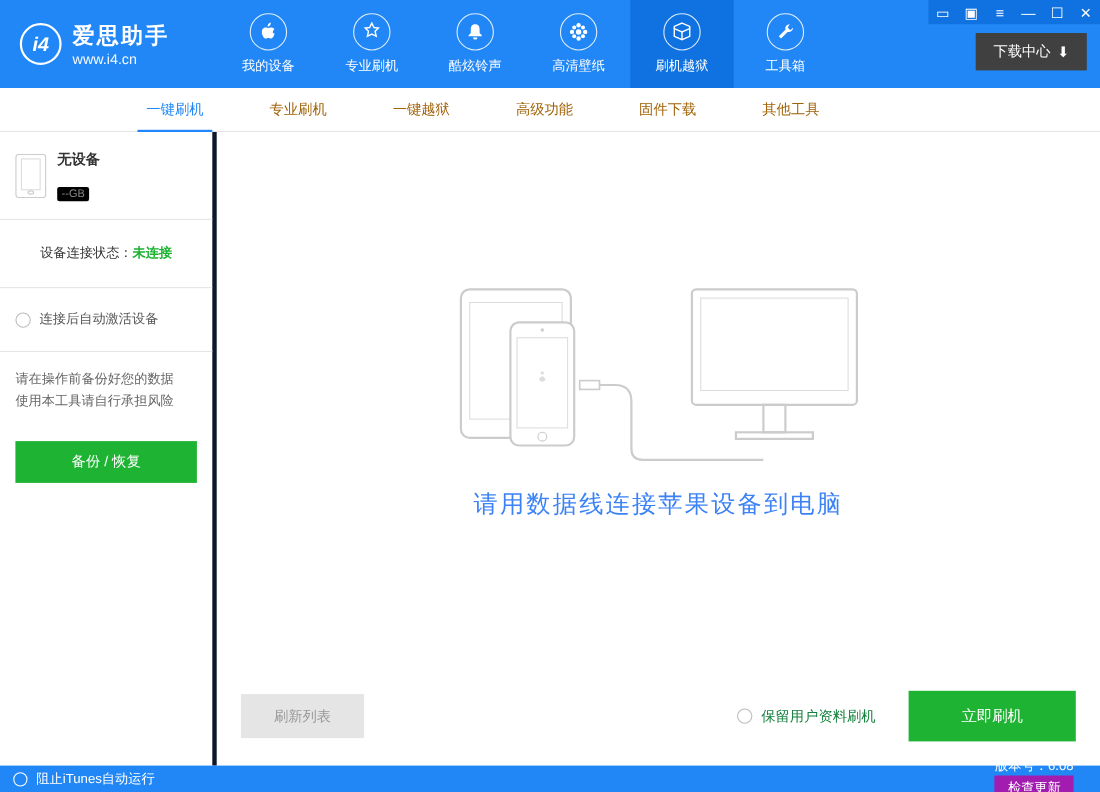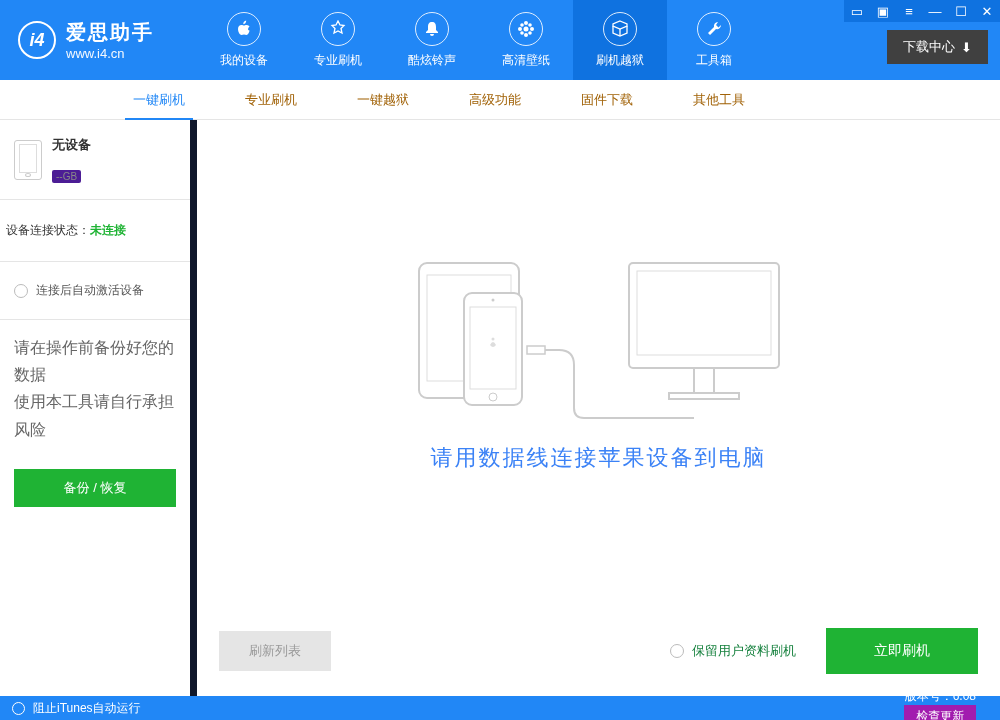--- a/index.html
+++ b/index.html
@@ -23,32 +23,32 @@
 .download-center { position: absolute; top: 30px; right: 12px; background: #404040; color: #fff; padding: 8px 16px; font-size: 13px; cursor: pointer; display: flex; align-items: center; gap: 6px; }
 
 
 .subnav { height: 40px; border-bottom: 1px solid #e5e5e5; display: flex; align-items: center; padding-left: 103px; }
 .subnav-item { padding: 0 30px; height: 100%; display: flex; align-items: center; cursor: pointer; font-size: 13px; color: #a16207; position: relative; }
 .subnav-item.active { color: #2187f6; }
 .subnav-item.active::after { content: ''; position: absolute; bottom: -1px; left: 20%; right: 20%; height: 2px; background: #2187f6; }
 
 
 .body { display: flex; height: 576px; }
-.sidebar { width: 197px; border-right: 7px solid #0f172a; }
+.sidebar { width: 197px; border-right: 4px solid #0f172a; }
 .device-block { padding: 16px 14px; border-bottom: 1px solid #e5e5e5; display: flex; align-items: center; gap: 10px; }
 .phone-icon { width: 28px; height: 40px; border: 1px solid #ccc; border-radius: 3px; position: relative; }
 .phone-icon::before { content: ''; position: absolute; top: 3px; left: 4px; right: 4px; bottom: 6px; border: 1px solid #ddd; }
 .phone-icon::after { content: ''; position: absolute; bottom: 2px; left: 50%; transform: translateX(-50%); width: 4px; height: 2px; border: 1px solid #ccc; border-radius: 50%; }
 .device-name { font-size: 13px; font-weight: bold; }
-.device-size { font-size: 10px; color: #888; background: #4c1d95; padding: 1px 4px; border-radius: 2px; display: inline-block; margin-top: 16px; }
-.status-block { padding: 22px 6px; border-bottom: 1px solid #e5e5e5; font-size: 12px; }
+.device-size { font-size: 10px; color: #888; background: #000000; padding: 1px 4px; border-radius: 2px; display: inline-block; margin-top: 16px; }
+.status-block { padding: 22px 6px; border-bottom: 1px solid #e5e5e5; font-size: 12px; text-align: center; }
 .status-value { color: #1fb334; font-weight: bold; }
 .radio-block { padding: 20px 14px; border-bottom: 1px solid #e5e5e5; display: flex; align-items: center; gap: 8px; font-size: 12px; color: #555; cursor: pointer; }
 .radio-circle { width: 14px; height: 14px; border: 1px solid #bbb; border-radius: 50%; }
-.warning { padding: 14px; font-size: 16px; color: #666; line-height: 1.7; }
+.warning { padding: 14px; font-size: 12px; color: #666; line-height: 1.7; }
 .backup-btn { margin: 12px 14px; background: #1fb334; color: #fff; text-align: center; padding: 10px 0; font-size: 13px; cursor: pointer; }
 
 
 .main { flex: 1; position: relative; display: flex; flex-direction: column; }
 .illustration { flex: 1; display: flex; flex-direction: column; align-items: center; justify-content: center; }
 .devices-illus { width: 400px; height: 170px; position: relative; margin-bottom: 20px; }
 .prompt-text { font-size: 22px; color: #3b82f6; letter-spacing: 2px; }
 .bottom-bar { height: 90px; display: flex; align-items: center; padding: 0 22px; gap: 16px; }
 .refresh-btn { background: #e5e5e5; color: #999; padding: 11px 30px; font-size: 13px; cursor: pointer; }
 .spacer { flex: 1; }

